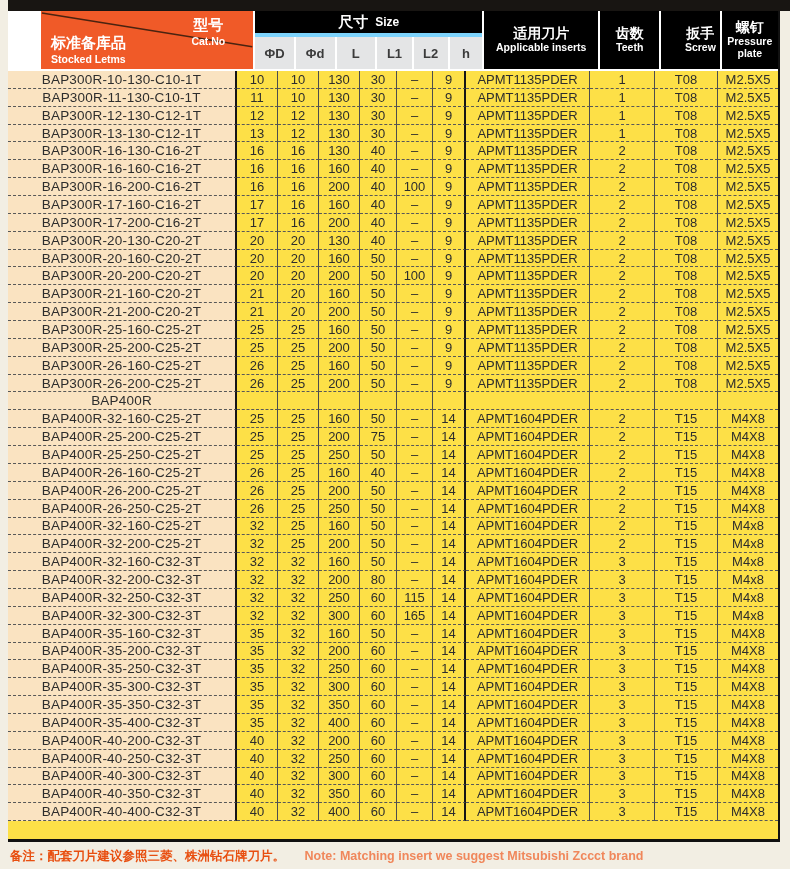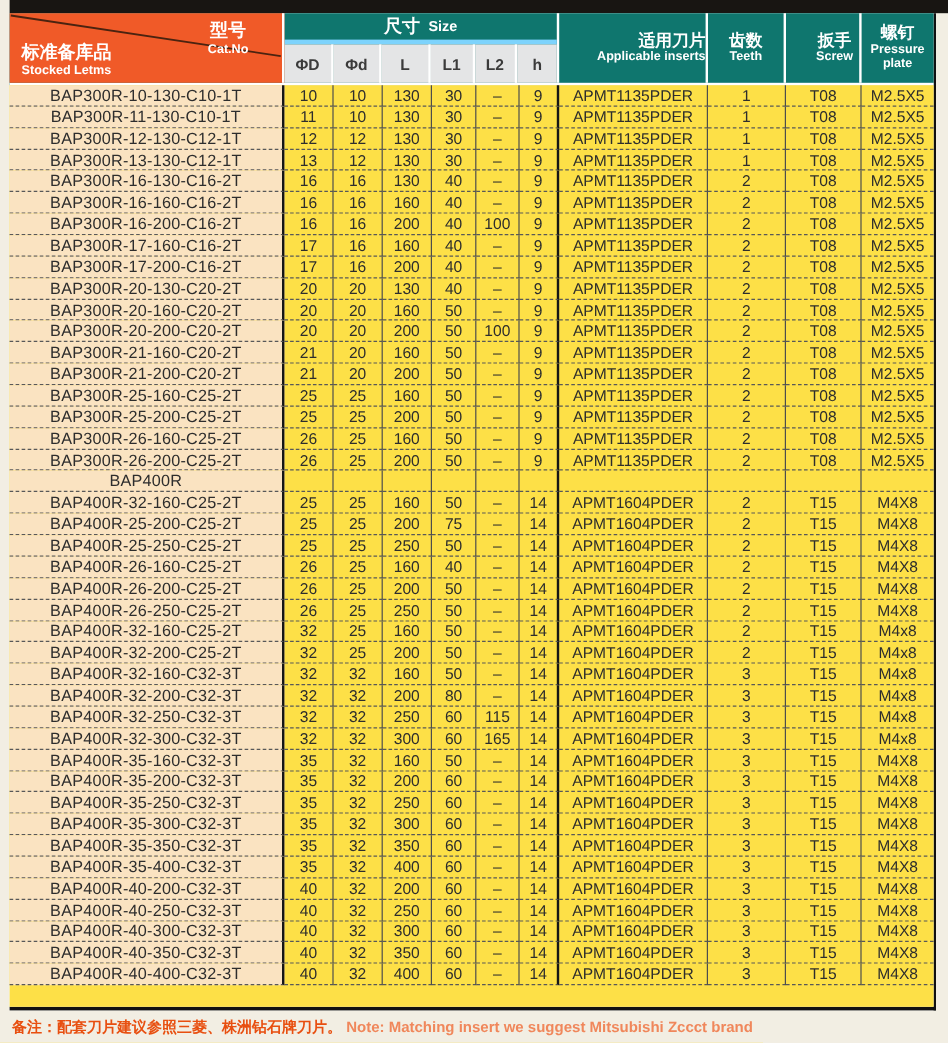--- a/index.html
+++ b/index.html
@@ -10,62 +10,62 @@
     position:relative;overflow:hidden;
     -webkit-font-smoothing:antialiased;
   }
   .top-bar{position:absolute;left:8px;top:0;width:782px;height:11px;background:#181512;}
   .tablewrap{
     position:absolute;left:8px;top:11px;width:770px;
     border-right:2px solid #111;border-bottom:3px solid #111;
     box-sizing:content-box;background:#fff;
   }
   
-  .thead{display:flex;height:60px;background:#0f766e;border-bottom:2px solid #fff;}
+  .thead{display:flex;height:60px;background:#000000;border-bottom:2px solid #fff;margin-left:33px;}
   .thead,.thead *{box-sizing:border-box;}
   .h-cell{border-right:2px solid #fff;color:#fff;display:flex;flex-direction:column;
           align-items:center;justify-content:center;text-align:center;line-height:1.12;}
   .h-cn{font-size:14px;font-weight:bold;}
   .h-en{font-size:10.5px;font-weight:600;}
   .h-catno{width:229px;position:relative;border-right:2px solid #fff;background:#f05a28;}
   .h-catno svg{position:absolute;left:0;top:0;width:100%;height:100%;}
   .lbl-catno{position:absolute;right:28px;top:5px;text-align:center;color:#fff;}
   .lbl-catno .h-cn{font-size:15px;}
   .lbl-stocked{position:absolute;left:10px;bottom:4px;text-align:left;color:#fff;}
   .lbl-stocked .h-cn{font-size:15px;}
   .h-size{width:229px;border-right:2px solid #fff;display:flex;flex-direction:column;}
   .h-size-top{height:26px;display:flex;align-items:center;justify-content:center;
               color:#fff;gap:7px;border-bottom:4px solid #7dd3fc;}
   .h-size-top .cn{font-size:15px;font-weight:bold;}
   .h-size-top .en{font-size:12px;font-weight:600;}
   .h-size-cols{flex:1;display:flex;}
   .h-sub{background:#e4e5e6;color:#3b3b3b;font-size:13px;font-weight:600;
          display:flex;align-items:center;justify-content:center;border-right:2px solid #fff;}
   .h-sub:last-child{border-right:none;}
-  .h-inserts{width:124px;align-items:flex-end;}
+  .h-inserts{width:124px;}
   .h-teeth{width:65px;}
   .h-screw{width:63px;padding-left:20px;}
   .h-plate{width:60px;border-right:none;padding:0 3px;}
   
   .tbody{height:768px;display:grid;grid-template-rows:repeat(43,1fr);background:#fde047;}
   .trow{display:grid;grid-template-columns:229px 41px 41px 41px 37px 36px 33px 124px 65px 63px 60px;}
   .trow>div{
     border-right:1px solid #4d4d4d;
     border-bottom:1px dashed #585858;
     display:flex;align-items:center;justify-content:center;
     font-size:13px;color:#2d2d2d;overflow:hidden;white-space:nowrap;
     box-sizing:border-box;
   }
   .trow>div:nth-child(1){background:#fae3c1;border-right:2px solid #161616;font-size:13.5px;letter-spacing:.2px;}
   .trow>div:nth-child(7){border-right:2px solid #161616;}
   .trow>div:nth-child(11){border-right:none;}
   
   .note{position:absolute;left:10px;top:848px;font-size:12.5px;white-space:nowrap;}
   .note .cn{color:#e84f10;font-weight:bold;}
-  .note .en{color:#f0875b;font-weight:600;margin-left:0;}
+  .note .en{color:#f0875b;font-weight:600;margin-left:16px;}
 </style>
 </head>
 <body>
 
 <div class="top-bar"></div>
 
 <div class="tablewrap">
 
   <div class="thead">
     <div class="h-catno">

